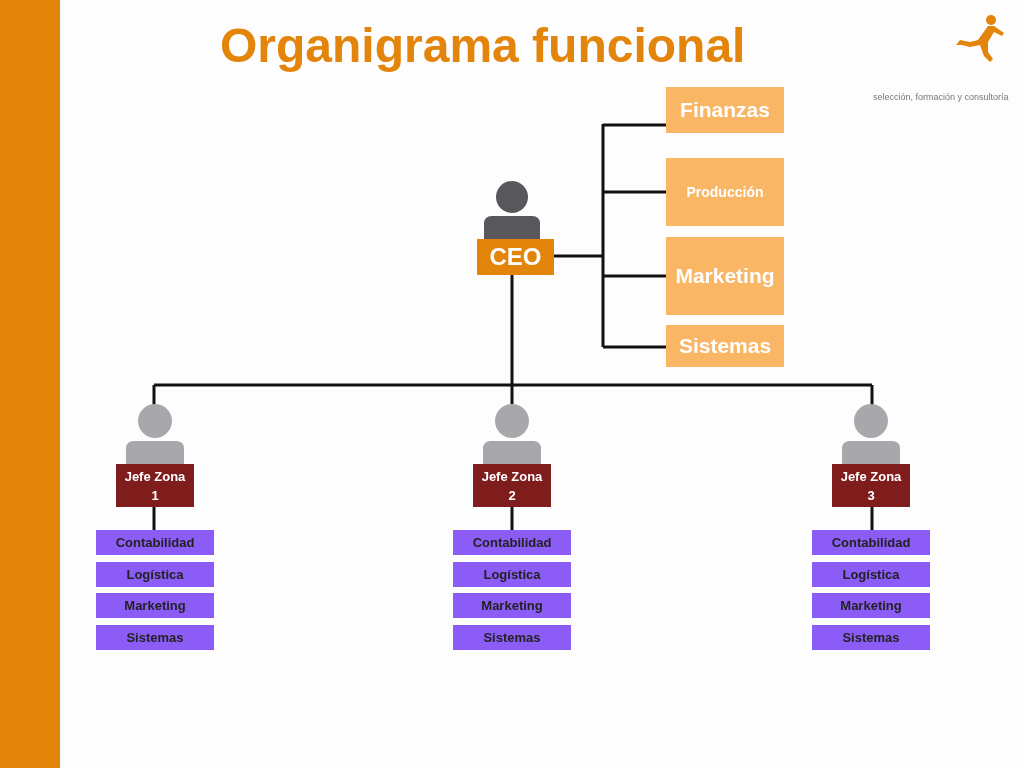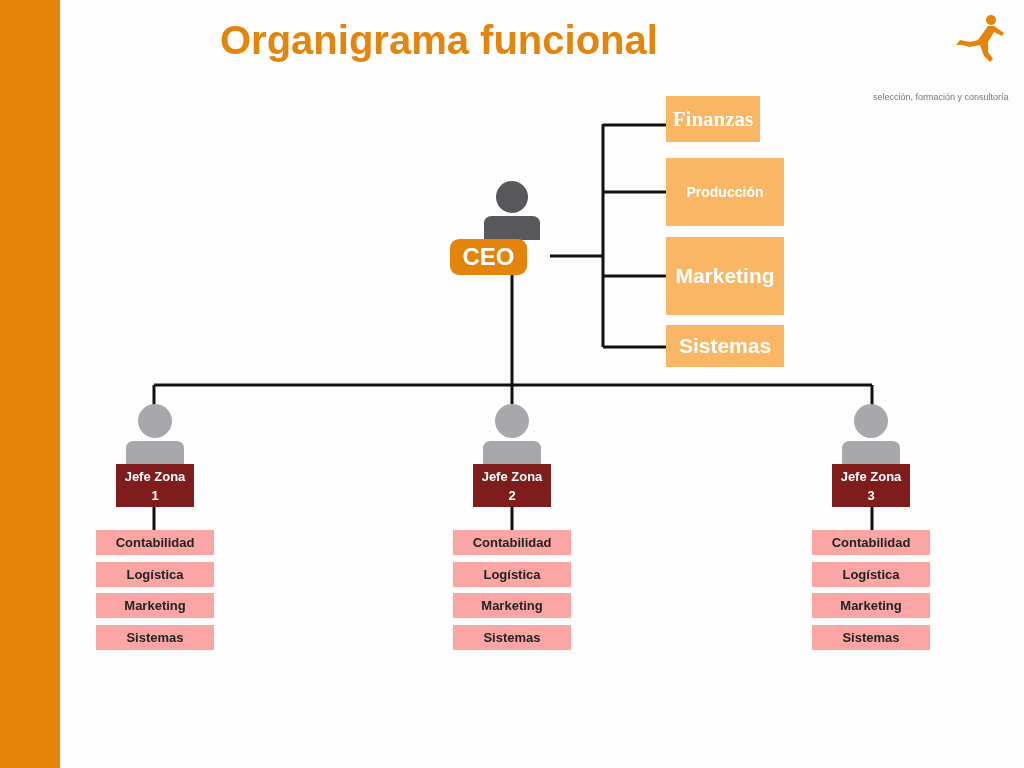--- a/index.html
+++ b/index.html
@@ -1,29 +1,29 @@
 <!DOCTYPE html>
 <html><head>
 <meta charset="utf-8">
 <style>
   html, body { margin:0; padding:0; }
   body { width:1024px; height:768px; position:relative; background:#fdfdfd; overflow:hidden; font-family:"Liberation Sans", sans-serif; }
   .sidebar-bar { position:absolute; left:0; top:0; width:60px; height:768px; background:#e3840b; }
-  .title { position:absolute; left:220px; top:18px; font-size:40px; font-weight:bold; color:#e3840b; white-space:nowrap; }
+  .title { position:absolute; left:220px; top:18px; font-size:48px; font-weight:bold; color:#e3840b; white-space:nowrap; }
   .logo { position:absolute; left:838px; top:12px; width:170px; height:92px; }
   .logo-name { position:absolute; left:5px; top:52px; font-family:"DejaVu Serif", serif; font-size:22px; letter-spacing:3px; color:#666; }
   .logo-sub { position:absolute; left:4px; top:80px; font-size:9px; color:#777; white-space:nowrap;margin-left:31px; }
   .logo-runner { position:absolute; left:110px; top:0; }
   svg.lines { position:absolute; left:0; top:0; }
   .person { position:absolute; }
   .box { position:absolute; display:flex; align-items:center; justify-content:center; text-align:center; font-weight:bold; }
-  .ceo-box { left:450px; top:239px; width:77px; height:36px; background:#e3840b; color:#fff; font-size:24px;border-radius:9px; }
+  .ceo-box { left:477px; top:239px; width:77px; height:36px; background:#e3840b; color:#fff; font-size:24px; }
   .func { background:#f9b665; color:#fff; font-size:21px; }
   .zone { background:#7f1d1d; color:#fff; font-size:13px; line-height:19px; }
-  .dept { background:#fca5a5; color:#222; font-size:13px; }
+  .dept { background:#8b5cf6; color:#222; font-size:13px; }
 </style>
 </head>
 <body>
 
 <div class="sidebar-bar"></div>
 
 <div class="title">Organigrama funcional</div>
 
 <div class="logo">
   <svg class="logo-runner" width="60" height="55" viewBox="0 0 60 55">
@@ -50,21 +50,21 @@
     <line x1="872" y1="507" x2="872" y2="530"></line>
   </g>
 </svg>
 
 <svg class="person" style="left:482px;top:180px" width="60" height="60">
   <circle cx="30" cy="17" r="16" fill="#58575c"></circle>
   <path d="M2 60 L2 44 Q2 36 10 36 L50 36 Q58 36 58 44 L58 60 Z" fill="#58575c"></path>
 </svg>
 <div class="box ceo-box">CEO</div>
 
-<div class="box func" style="left:666px;top:96px;width:94px;height:46px;font-family:Liberation Serif, serif;">Finanzas</div>
+<div class="box func" style="left:666px;top:87px;width:118px;height:46px;">Finanzas</div>
 <div class="box func" style="left:666px;top:158px;width:118px;height:68px;font-size:14px;">Producción</div>
 <div class="box func" style="left:666px;top:237px;width:118px;height:78px;">Marketing</div>
 <div class="box func" style="left:666px;top:325px;width:118px;height:42px;">Sistemas</div>
 
 <div id="zones">
     <svg class="person" width="60" height="60" style="left: 125px; top: 404px;">
       <circle cx="30" cy="17" r="17" fill="#a8a7ab"></circle>
       <path d="M1 62 L1 45 Q1 37 9 37 L51 37 Q59 37 59 45 L59 62 Z" fill="#a8a7ab"></path>
     </svg>
     <div class="box zone" style="left: 116px; top: 464px; width: 78px; height: 43px; flex-direction: column;">

